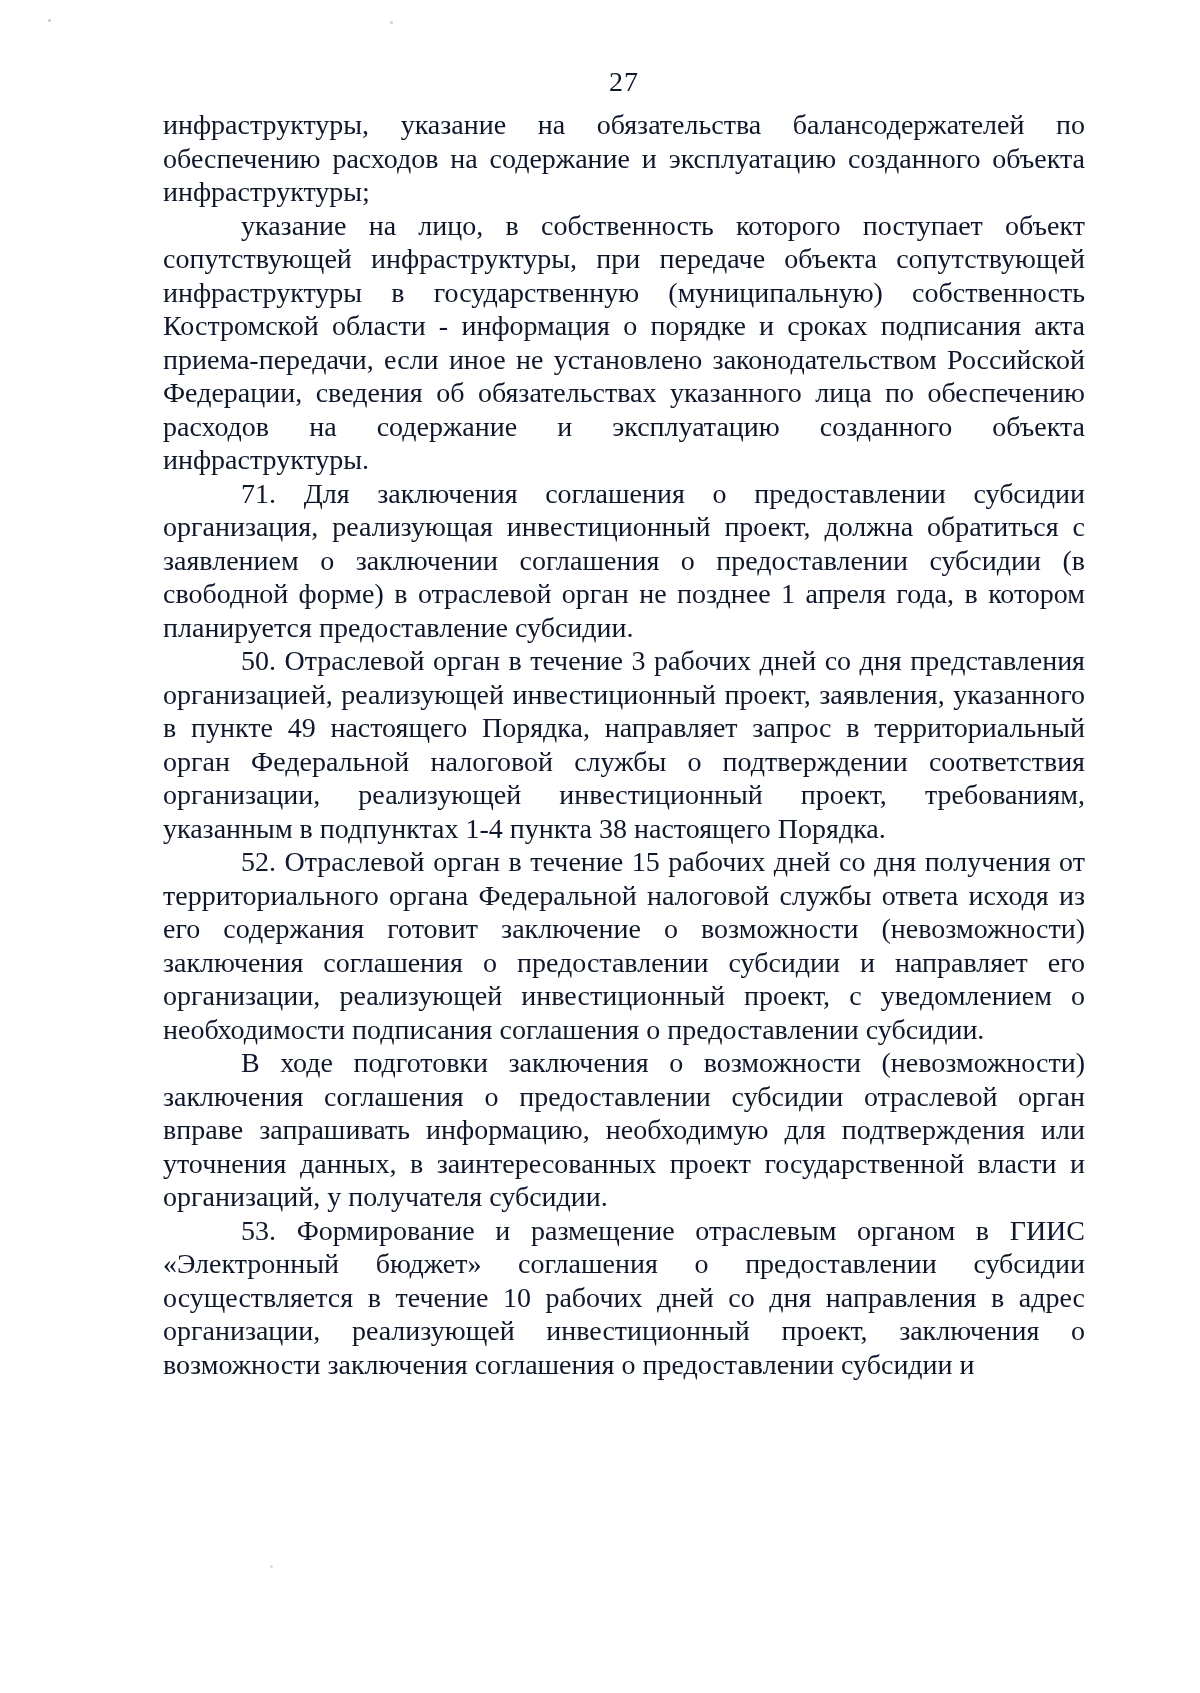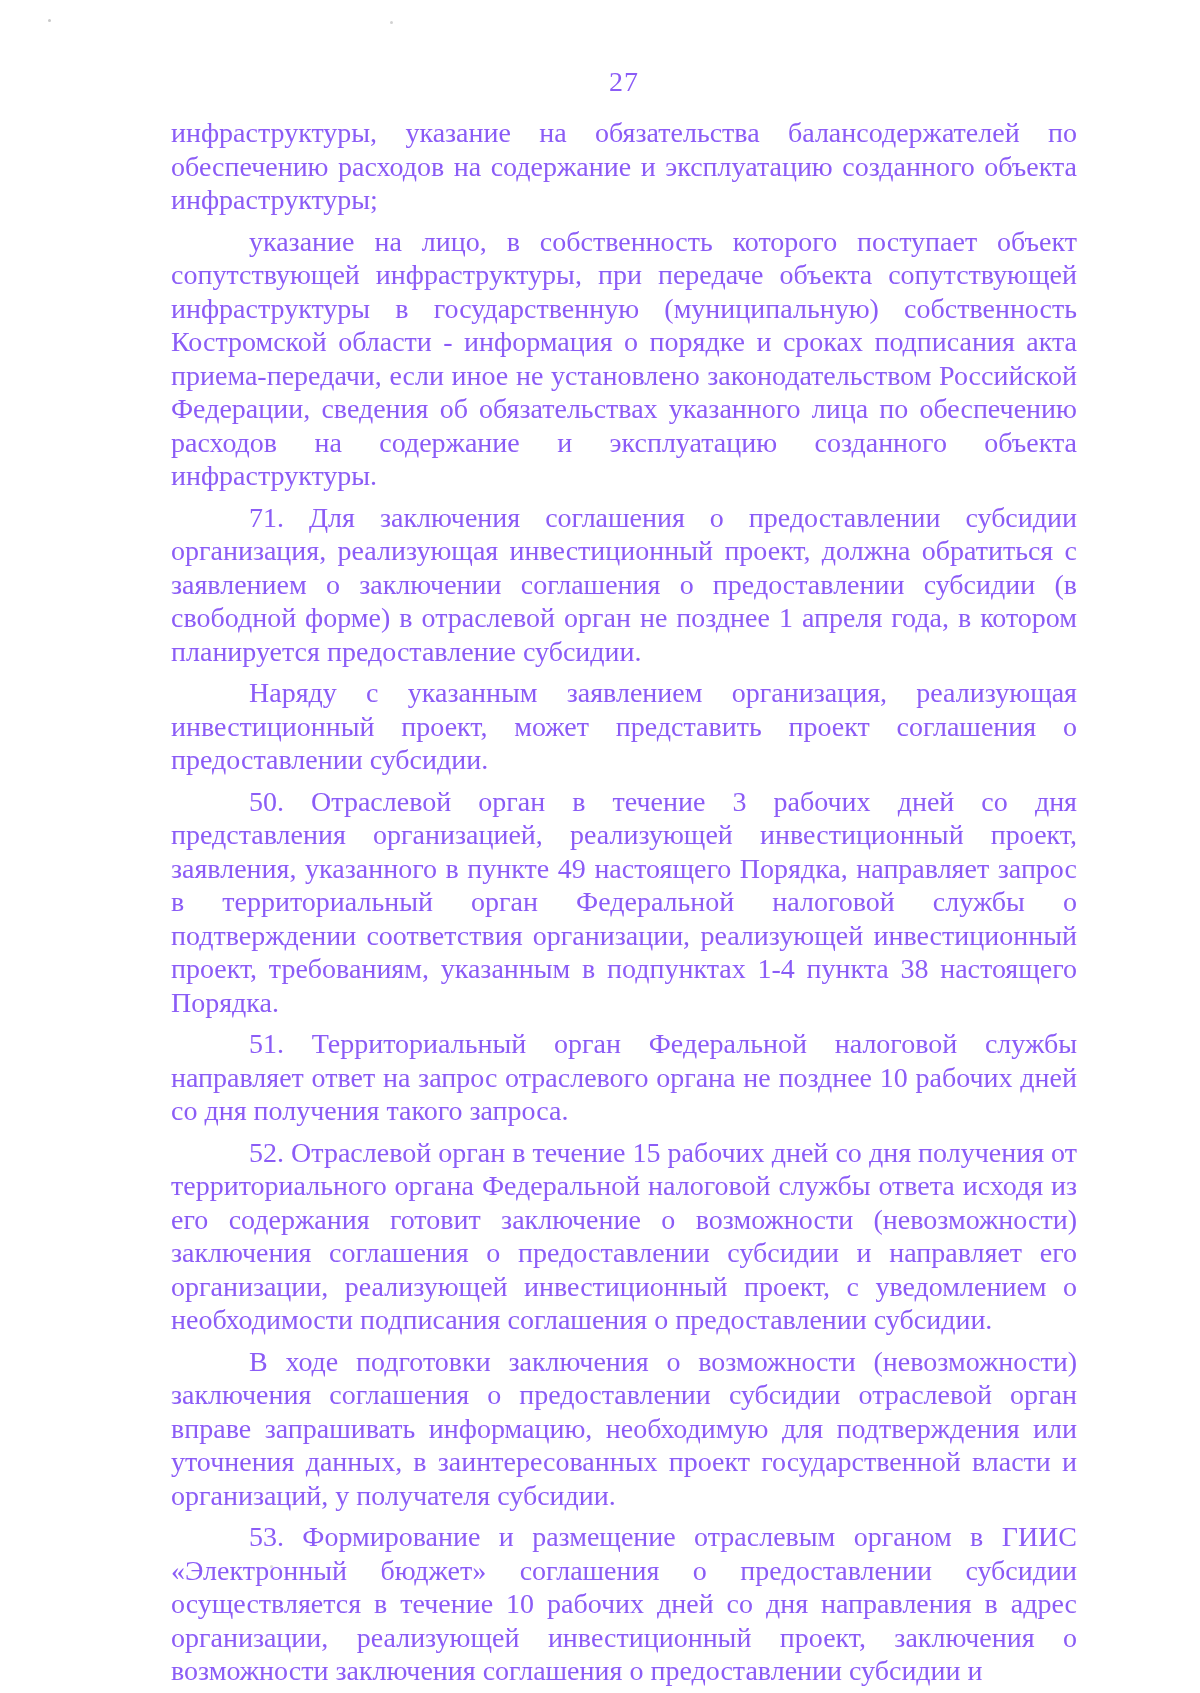--- a/index.html
+++ b/index.html
@@ -5,21 +5,21 @@
   html, body {
     margin: 0;
     padding: 0;
     background: #ffffff;
   }
   .page {
     position: relative;
     width: 1200px;
     height: 1693px;
     background: #ffffff;
-    color: #8b5cf6;
+    color: #0f172a;
     font-family: "Liberation Serif", "DejaVu Serif", serif;
     overflow: hidden;
   }
   .page-number {
     position: absolute;
     top: 65px;
     left: 163px;
     width: 922px;
     text-align: center;
     font-size: 28px;
@@ -29,21 +29,21 @@
   .body-text {
     position: absolute;
     top: 108px;
     left: 163px;
     width: 922px;
     font-size: 28px;
     line-height: 33.5px;
     text-align: justify;
   }
   .para {
-    margin: 8px;
+    margin: 0;
     padding: 0;
     text-indent: 78px;
   }
   .para.no-indent {
     text-indent: 0;
   }
   .speck {
     position: absolute;
     border-radius: 50%;
     background: #c9c9c9;
@@ -56,23 +56,21 @@
 <body>
 
 <div class="page">
 
   <div class="page-number">27</div>
 
   <div class="body-text">
     <p class="para no-indent">инфраструктуры, указание на обязательства балансодержателей по обеспечению расходов на содержание и эксплуатацию созданного объекта инфраструктуры;</p>
     <p class="para">указание на лицо, в собственность которого поступает объект сопутствующей инфраструктуры, при передаче объекта сопутствующей инфраструктуры в государственную (муниципальную) собственность Костромской области - информация о порядке и сроках подписания акта приема-передачи, если иное не установлено законодательством Российской Федерации, сведения об обязательствах указанного лица по обеспечению расходов на содержание и эксплуатацию созданного объекта инфраструктуры.</p>
     <p class="para">71. Для заключения соглашения о предоставлении субсидии организация, реализующая инвестиционный проект, должна обратиться с заявлением о заключении соглашения о предоставлении субсидии (в свободной форме) в отраслевой орган не позднее 1 апреля года, в котором планируется предоставление субсидии.</p>
-    <p class="para">Наряду с указанным заявлением организация, реализующая инвестиционный проект, может представить проект соглашения о предоставлении субсидии.</p>
     <p class="para">50. Отраслевой орган в течение 3 рабочих дней со дня представления организацией, реализующей инвестиционный проект, заявления, указанного в пункте 49 настоящего Порядка, направляет запрос в территориальный орган Федеральной налоговой службы о подтверждении соответствия организации, реализующей инвестиционный проект, требованиям, указанным в подпунктах 1-4 пункта 38 настоящего Порядка.</p>
-    <p class="para">51. Территориальный орган Федеральной налоговой службы направляет ответ на запрос отраслевого органа не позднее 10 рабочих дней со дня получения такого запроса.</p>
     <p class="para">52. Отраслевой орган в течение 15 рабочих дней со дня получения от территориального органа Федеральной налоговой службы ответа исходя из его содержания готовит заключение о возможности (невозможности) заключения соглашения о предоставлении субсидии и направляет его организации, реализующей инвестиционный проект, с уведомлением о необходимости подписания соглашения о предоставлении субсидии.</p>
     <p class="para">В ходе подготовки заключения о возможности (невозможности) заключения соглашения о предоставлении субсидии отраслевой орган вправе запрашивать информацию, необходимую для подтверждения или уточнения данных, в заинтересованных проект государственной власти и организаций, у получателя субсидии.</p>
     <p class="para">53. Формирование и размещение отраслевым органом в ГИИС «Электронный бюджет» соглашения о предоставлении субсидии осуществляется в течение 10 рабочих дней со дня направления в адрес организации, реализующей инвестиционный проект, заключения о возможности заключения соглашения о предоставлении субсидии и</p>
   </div>
 
   <div class="speck speck-1"></div>
   <div class="speck speck-2"></div>
   <div class="speck speck-3"></div>
 
 </div>

